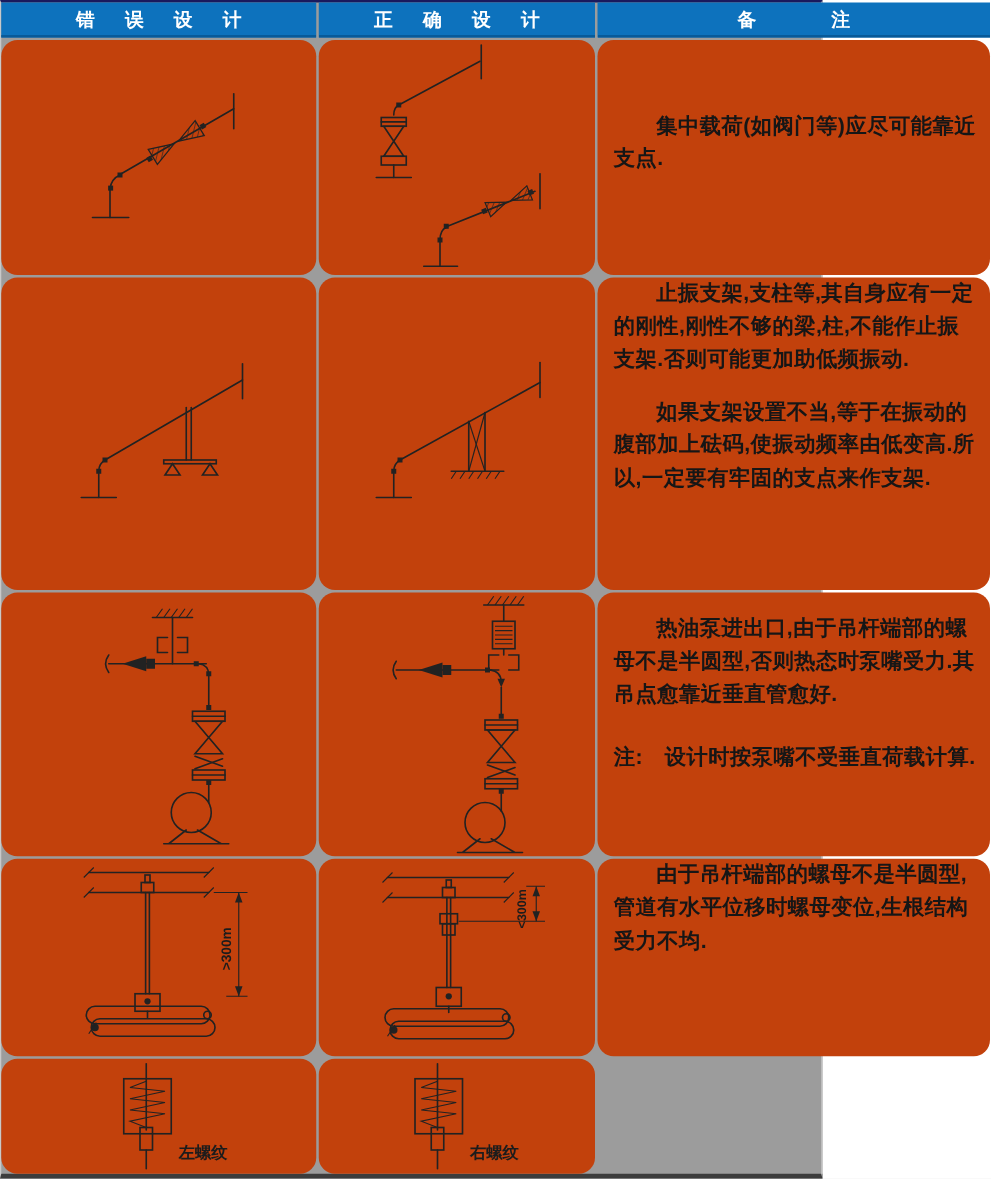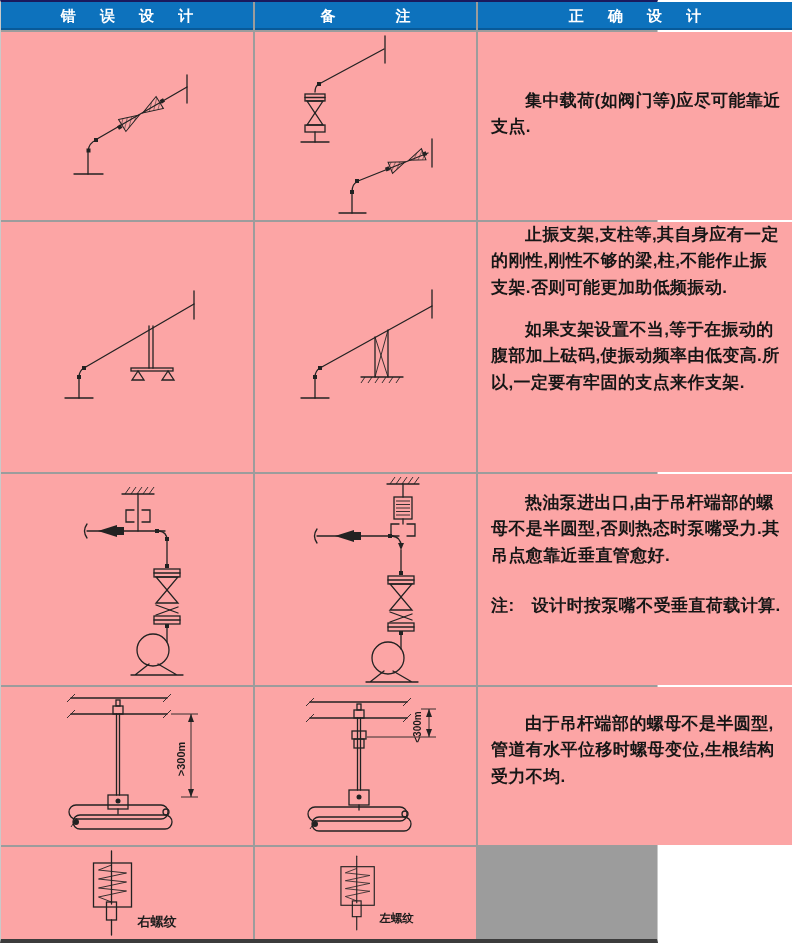--- a/index.html
+++ b/index.html
@@ -16,49 +16,49 @@
     border-right:1px solid #c9c9c9;
     font-family:"Liberation Sans","DejaVu Sans",sans-serif;
   }
   .hcell{
     background:#0d72bd;color:#ffffff;
     display:flex;align-items:center;justify-content:center;
     font-size:15px;font-weight:bold;letter-spacing:10px;
     box-shadow:inset 0 -2px 0 #085a99;
     text-indent:10px;
   }
-  .cell{background:#fca5a5;overflow:hidden;}
+  .cell{background:#c2410c;overflow:hidden;border-radius:13px;}
   .draw{display:flex;align-items:stretch;justify-content:stretch;}
   .draw svg{width:100%;height:100%;display:block;}
   .note{padding:0 10px 0 13px;color:#161616;}
   .note p{
     margin:0 0 6px 0;font-size:17px;font-weight:600;line-height:1.55;
     letter-spacing:0.4px;text-indent:2em;
   }
   .note.r1{padding-top:56px;}
   .note.r2{}
   .note.r3{padding-top:16px;}
-  .note.r4{padding-top:24px;}
+  .note.r4{}
   .note.r5{padding-top:10px;}
   .note .gap{margin-top:16px;}
   .note .hang{text-indent:-2.9em;padding-left:2.9em;margin-top:24px;}
   .ln{stroke:#222;stroke-width:1.3;fill:none;stroke-linecap:round;}
   .thin{stroke:#222;stroke-width:0.9;fill:none;}
   .fl{fill:#222;stroke:none;}
   .hatched{stroke:#222;stroke-width:1;}
   .svgtxt{fill:#1c1c1c;font-family:"Liberation Sans","DejaVu Sans",sans-serif;font-weight:600;}
 </style>
 </head>
 <body>
 
 <div class="table">
 
   <div class="hcell">错 误 设 计</div>
+  <div class="hcell">正 确 设 计</div>
   <div class="hcell">备　　注</div>
-  <div class="hcell">正 确 设 计</div>
 
   <div class="cell draw">
     <svg viewBox="0 0 252 188">
       <defs>
         <pattern id="hw1" width="4" height="4" patternUnits="userSpaceOnUse" patternTransform="rotate(45)">
           <line x1="0" y1="0" x2="0" y2="4" stroke="#222" stroke-width="1"></line>
         </pattern>
       </defs>
       <g>
         <line class="ln" x1="73" y1="142" x2="102" y2="142"></line>
@@ -342,39 +342,39 @@
         <text class="svgtxt" x="166" y="40" font-size="10" text-anchor="middle" transform="rotate(-90 166 40)">&lt;300m</text>
       </g>
     </svg>
   </div>
 
   <div class="cell note r4">
     <p>由于吊杆端部的螺母不是半圆型,管道有水平位移时螺母变位,生根结构受力不均.</p>
   </div>
 
   <div class="cell draw">
+    <svg viewBox="0 0 252 92">
+      <g>
+        <line class="ln" x1="116" y1="4" x2="116" y2="57"></line>
+        <line class="ln" x1="116" y1="73" x2="116" y2="88"></line>
+        <rect class="ln" x="98" y="16" width="38" height="44"></rect>
+        <polyline class="thin" points="116,18 103,23 131,26 103,32 131,35 103,41 131,44 103,50 116,55"></polyline>
+        <rect class="ln" x="111" y="55" width="10" height="18"></rect>
+      </g>
+      <text class="svgtxt" x="142" y="79" font-size="13">左螺纹</text>
+    </svg>
+  </div>
+
+  <div class="cell draw">
     <svg viewBox="0 0 221 92">
       <g>
         <line class="ln" x1="95" y1="4" x2="95" y2="57"></line>
         <line class="ln" x1="95" y1="73" x2="95" y2="88"></line>
         <rect class="ln" x="77" y="16" width="38" height="44"></rect>
         <polyline class="thin" points="95,18 82,23 110,26 82,32 110,35 82,41 110,44 82,50 95,55"></polyline>
         <rect class="ln" x="90" y="55" width="10" height="18"></rect>
       </g>
       <text class="svgtxt" x="121" y="79" font-size="13">右螺纹</text>
     </svg>
   </div>
 
-  <div class="cell draw">
-    <svg viewBox="0 0 252 92">
-      <g>
-        <line class="ln" x1="116" y1="4" x2="116" y2="57"></line>
-        <line class="ln" x1="116" y1="73" x2="116" y2="88"></line>
-        <rect class="ln" x="98" y="16" width="38" height="44"></rect>
-        <polyline class="thin" points="116,18 103,23 131,26 103,32 131,35 103,41 131,44 103,50 116,55"></polyline>
-        <rect class="ln" x="111" y="55" width="10" height="18"></rect>
-      </g>
-      <text class="svgtxt" x="142" y="79" font-size="13">左螺纹</text>
-    </svg>
-  </div>
-
 
 </div>
 
 </body></html>

